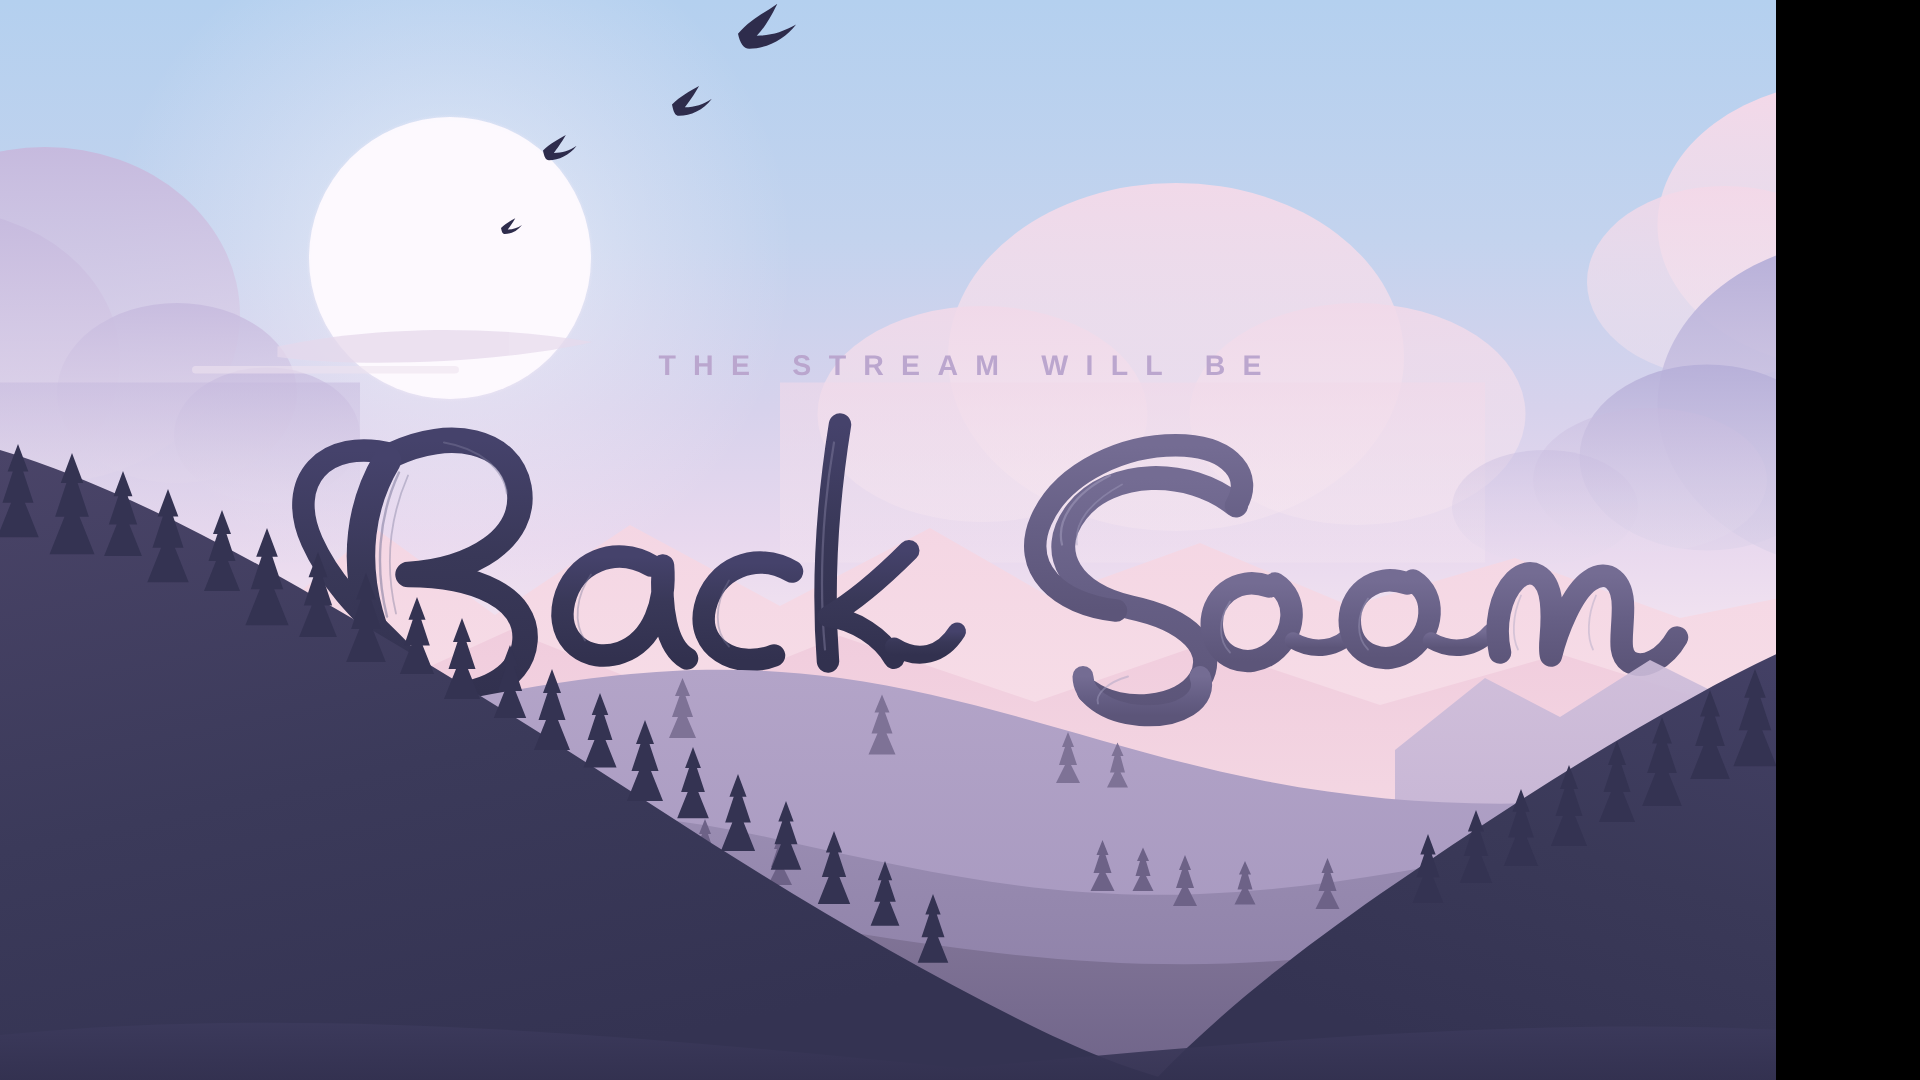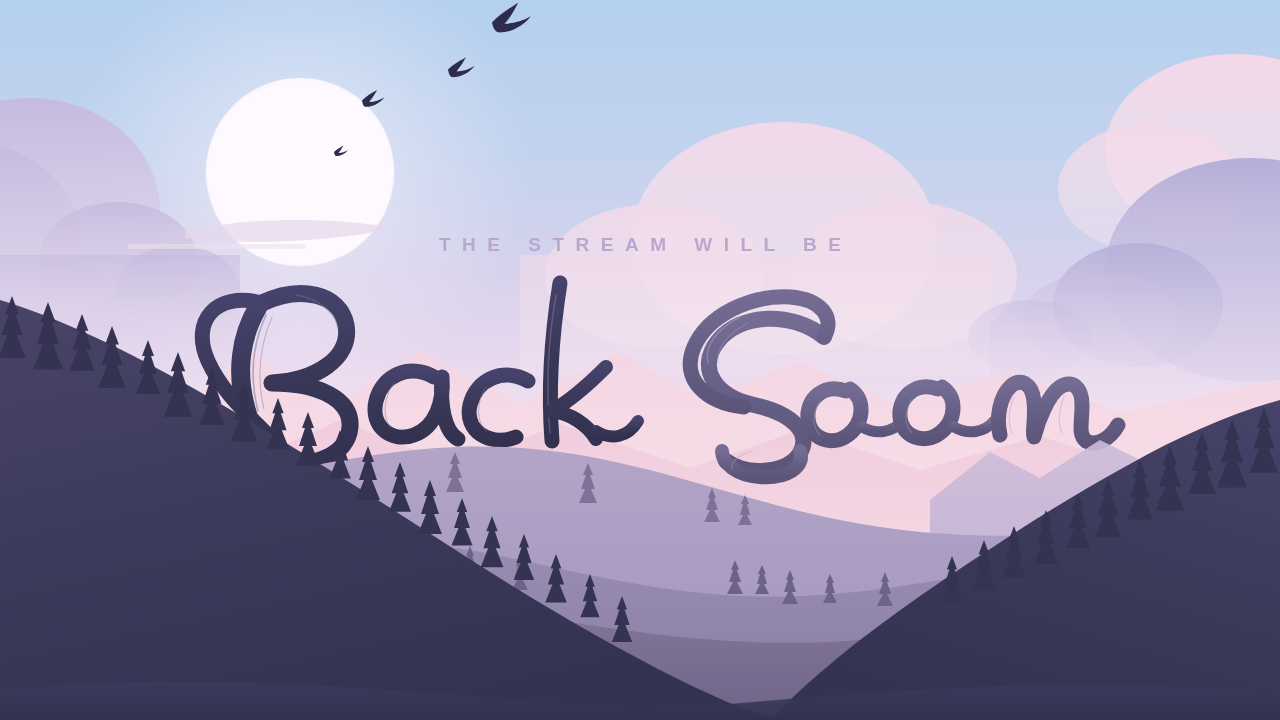--- a/index.html
+++ b/index.html
@@ -2,21 +2,21 @@
 <html><head>
 <meta charset="utf-8">
 <style>
   html, body {
     margin: 0;
     padding: 0;
     background: #000;
   }
   .stage {
     position: relative;
-    width: 1280px;
+    width: 1184px;
     height: 720px;
     overflow: hidden;
     font-family: "Liberation Sans", sans-serif;
     background: #b4d0ef;
   }
   .layer {
     position: absolute;
     left: 0;
     top: 0;
     width: 1280px;

